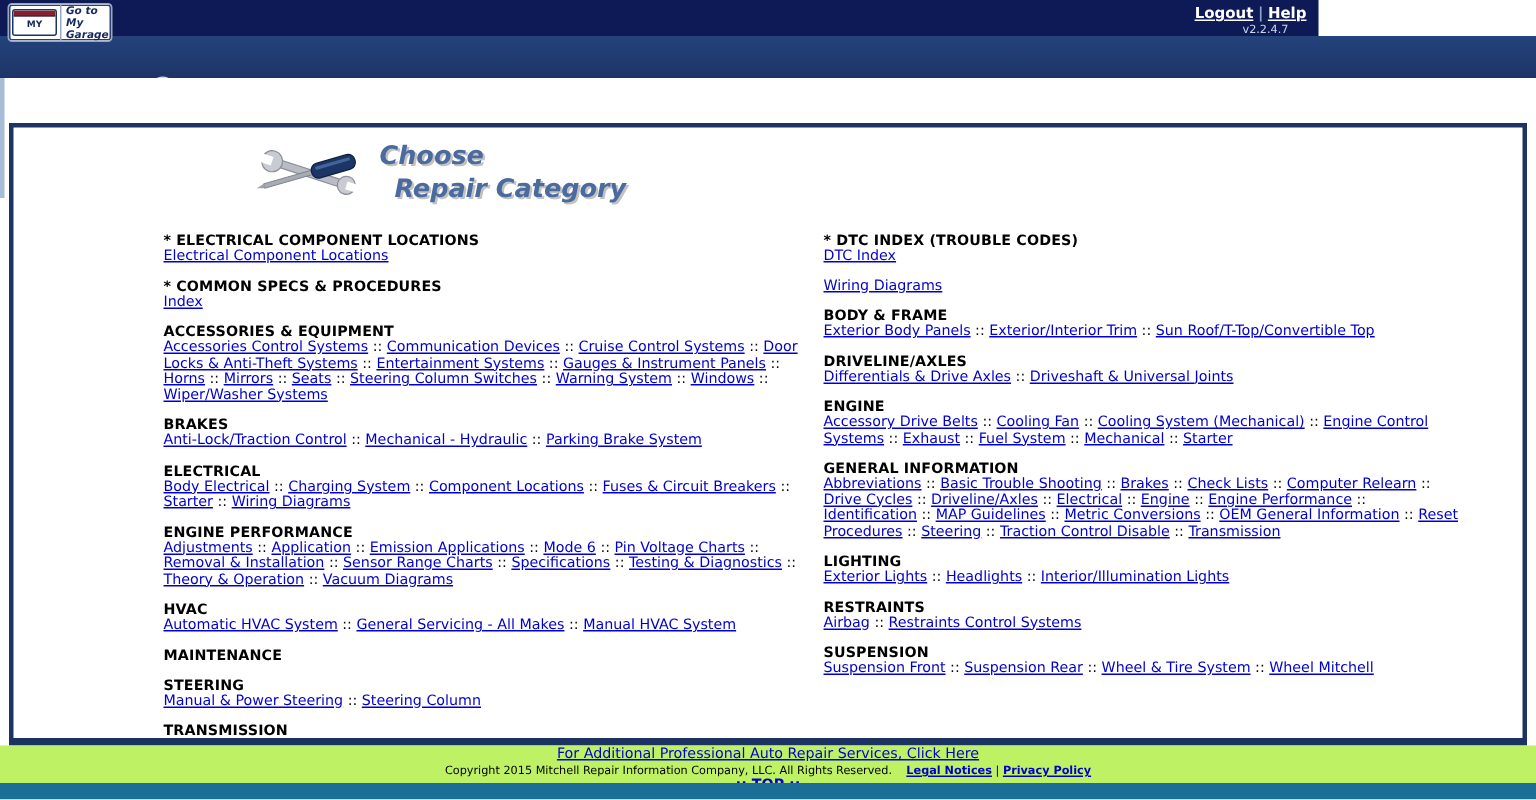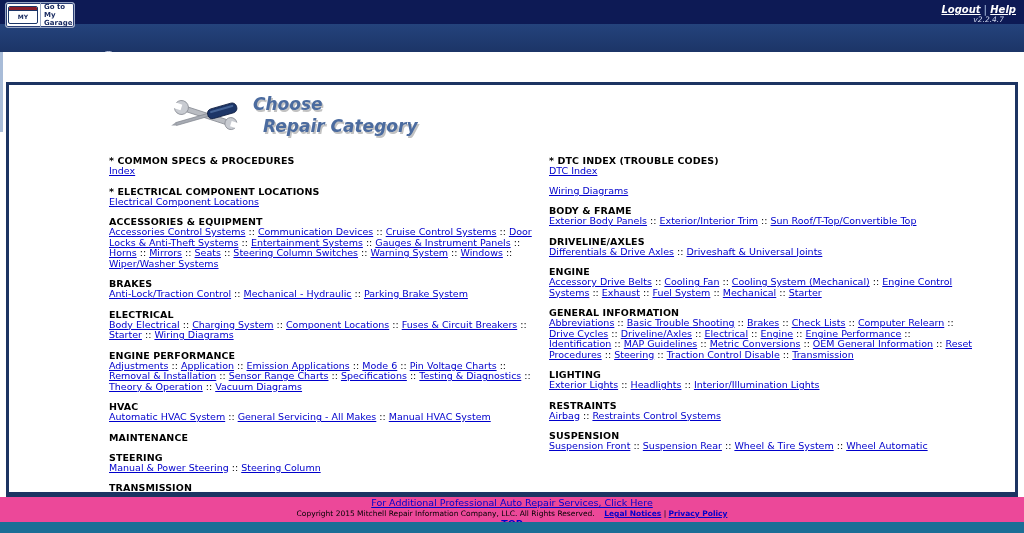--- a/index.html
+++ b/index.html
@@ -1,38 +1,38 @@
 <!DOCTYPE html>
 <html><head>
 <meta charset="utf-8">
 <style>
   * { margin:0; padding:0; box-sizing:border-box; }
   html,body { width:1024px; height:533px; background:#fff; overflow:hidden; }
   body { font-family:"DejaVu Sans", "Liberation Sans", sans-serif; }
   .screen { position:relative; width:1024px; height:533px; background:#ffffff; }
 
   
-  .topbar { position:absolute; left:0; top:0; width:1024px; height:24px; background:#0d1a55;font-style:italic; }
+  .topbar { position:absolute; left:0; top:0; width:879px; height:24px; background:#0d1a55; }
   .navbar { position:absolute; left:0; top:24px; width:1024px; height:28px;
             background:linear-gradient(#24437c,#1c3567); }
 
   .session-links { position:absolute; right:8px; top:4px; color:#fff; font-size:10px; font-weight:bold; }
   .session-links a { color:#fff; text-decoration:underline; cursor:pointer; }
   .session-links .pipe { color:#8fa2c9; padding:0 3px; }
   .version { position:absolute; right:20px; top:15px; color:#cdd6ec; font-size:7.5px; text-align:right; }
 
   
   .garage-btn { position:absolute; left:5px; top:2px; width:70px; height:26px; background:#fff;
                 border:1px solid #9aa7c4; border-radius:3px; display:flex; align-items:center;
                 cursor:pointer; box-shadow:0 0 0 1px #2a3f77 inset; }
   .plate { width:30px; height:18px; margin-left:2px; border:1px solid #1c3567; border-radius:2px;
            background:#fff; overflow:hidden; }
   .plate-band { height:4px; background:#8a1f2b; border-bottom:1px solid #1c3567; }
   .plate-text { font-size:6px; font-weight:bold; color:#15275e; text-align:center; line-height:11px; letter-spacing:0px; }
-  .garage-label { flex:1; font-size:7px; font-weight:bold; color:#15275e;
+  .garage-label { flex:1; font-size:7px; font-weight:bold; font-style:italic; color:#15275e;
                   line-height:8px; padding-left:3px; border-left:1px solid #9aa7c4; margin-left:2px; }
 
   
   .brand { position:absolute; left:8px; top:26px; width:130px; height:26px; }
   .brand-name { font-size:15px; font-weight:bold; font-style:italic; color:#ffffff;
                 text-shadow:1px 1px 0 #0a143c; letter-spacing:0px; }
   .brand-tagline { font-size:6px; color:#b9c6e4; font-style:italic; margin-top:0px; }
   .brand-badge { position:absolute; left:92px; top:1px; width:17px; height:17px; border-radius:50%;
                  background:radial-gradient(circle at 35% 30%, #6e85b5, #1c3567);
                  border:1px solid #cdd6ec; color:#fff; font-size:6px; font-weight:bold;
@@ -74,21 +74,21 @@
   .columns { display:flex; padding-left:100px; }
   .col { width:423px; }
   .col.right { margin-left:17px; }
   .section { margin-bottom:9px; }
   .sec-heading { font-size:9.5px; font-weight:bold; color:#000; line-height:11px; letter-spacing:0.1px; }
   .sec-links { font-size:9.5px; line-height:10.5px; color:#000; }
   .sec-links a { color:#0000cc; text-decoration:underline; cursor:pointer; }
   .sep { color:#000; }
 
   
-  .footer { position:absolute; left:0; top:497px; width:1024px; height:25px; background:#ec4899; text-align:center; }
+  .footer { position:absolute; left:0; top:497px; width:1024px; height:25px; background:#bef264; text-align:center; }
   .footer .promo { font-size:9.5px; }
   .footer .promo a { color:#0000cc; text-decoration:underline; cursor:pointer; }
   .footer .copy { font-size:7.5px; color:#000; margin-top:1px; }
   .footer .copy a { color:#0000cc; text-decoration:underline; cursor:pointer; font-weight:bold; }
   .footer .top-link { font-size:9.5px; font-weight:bold; margin-top:0px; }
   .footer .top-link a { color:#0000cc; text-decoration:underline; cursor:pointer; }
   .bottombar { position:absolute; left:0; top:522px; width:1024px; height:11px; background:#1b6e96; }
 </style>
 </head>
 <body>
@@ -159,28 +159,28 @@
         </g>
       </svg>
       <div class="title">
         <div>Choose</div>
         <div class="l2">Repair Category</div>
       </div>
     </div>
     <div class="columns">
       <div class="col left">
           <div class="section">
+            <div class="sec-heading">* ELECTRICAL COMPONENT LOCATIONS</div>
+            <div class="sec-links"><a class="cat-link">Electrical Component Locations</a></div>
+          </div>
+          <div class="section">
             <div class="sec-heading">* COMMON SPECS &amp; PROCEDURES</div>
             <div class="sec-links"><a class="cat-link">Index</a></div>
           </div>
           <div class="section">
-            <div class="sec-heading">* ELECTRICAL COMPONENT LOCATIONS</div>
-            <div class="sec-links"><a class="cat-link">Electrical Component Locations</a></div>
-          </div>
-          <div class="section">
             <div class="sec-heading">ACCESSORIES &amp; EQUIPMENT</div>
             <div class="sec-links"><a class="cat-link">Accessories Control Systems</a><span class="sep"> :: </span><a class="cat-link">Communication Devices</a><span class="sep"> :: </span><a class="cat-link">Cruise Control Systems</a><span class="sep"> :: </span><a class="cat-link">Door Locks &amp; Anti-Theft Systems</a><span class="sep"> :: </span><a class="cat-link">Entertainment Systems</a><span class="sep"> :: </span><a class="cat-link">Gauges &amp; Instrument Panels</a><span class="sep"> :: </span><a class="cat-link">Horns</a><span class="sep"> :: </span><a class="cat-link">Mirrors</a><span class="sep"> :: </span><a class="cat-link">Seats</a><span class="sep"> :: </span><a class="cat-link">Steering Column Switches</a><span class="sep"> :: </span><a class="cat-link">Warning System</a><span class="sep"> :: </span><a class="cat-link">Windows</a><span class="sep"> :: </span><a class="cat-link">Wiper/Washer Systems</a></div>
           </div>
           <div class="section">
             <div class="sec-heading">BRAKES</div>
             <div class="sec-links"><a class="cat-link">Anti-Lock/Traction Control</a><span class="sep"> :: </span><a class="cat-link">Mechanical - Hydraulic</a><span class="sep"> :: </span><a class="cat-link">Parking Brake System</a></div>
           </div>
           <div class="section">
             <div class="sec-heading">ELECTRICAL</div>
             <div class="sec-links"><a class="cat-link">Body Electrical</a><span class="sep"> :: </span><a class="cat-link">Charging System</a><span class="sep"> :: </span><a class="cat-link">Component Locations</a><span class="sep"> :: </span><a class="cat-link">Fuses &amp; Circuit Breakers</a><span class="sep"> :: </span><a class="cat-link">Starter</a><span class="sep"> :: </span><a class="cat-link">Wiring Diagrams</a></div>
@@ -231,21 +231,21 @@
           <div class="section">
             <div class="sec-heading">LIGHTING</div>
             <div class="sec-links"><a class="cat-link">Exterior Lights</a><span class="sep"> :: </span><a class="cat-link">Headlights</a><span class="sep"> :: </span><a class="cat-link">Interior/Illumination Lights</a></div>
           </div>
           <div class="section">
             <div class="sec-heading">RESTRAINTS</div>
             <div class="sec-links"><a class="cat-link">Airbag</a><span class="sep"> :: </span><a class="cat-link">Restraints Control Systems</a></div>
           </div>
           <div class="section">
             <div class="sec-heading">SUSPENSION</div>
-            <div class="sec-links"><a class="cat-link">Suspension Front</a><span class="sep"> :: </span><a class="cat-link">Suspension Rear</a><span class="sep"> :: </span><a class="cat-link">Wheel &amp; Tire System</a><span class="sep"> :: </span><a class="cat-link">Wheel Automatic</a></div>
+            <div class="sec-links"><a class="cat-link">Suspension Front</a><span class="sep"> :: </span><a class="cat-link">Suspension Rear</a><span class="sep"> :: </span><a class="cat-link">Wheel &amp; Tire System</a><span class="sep"> :: </span><a class="cat-link">Wheel Mitchell</a></div>
           </div>
         </div>
     </div>
   </div>
 
   <div class="footer">
     <div class="promo">
       <a>For Additional Professional Auto Repair Services, Click Here</a>
     </div>
     <div class="copy">

